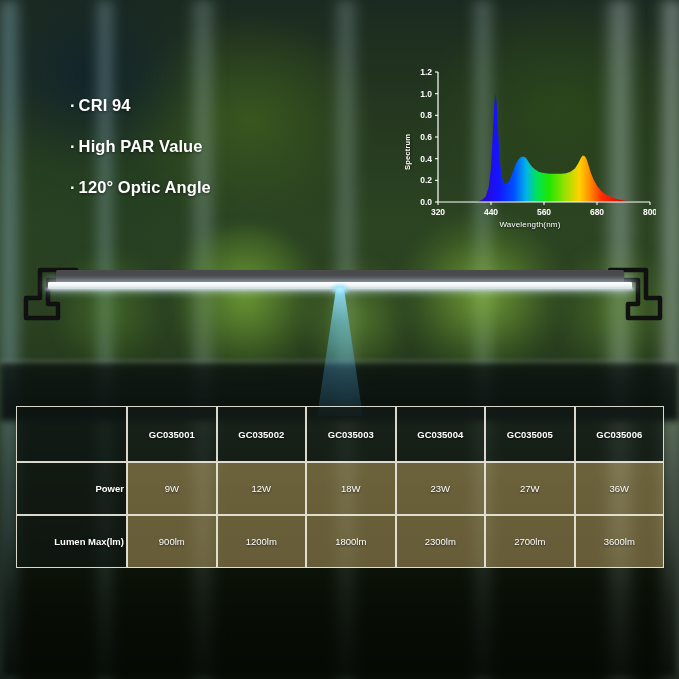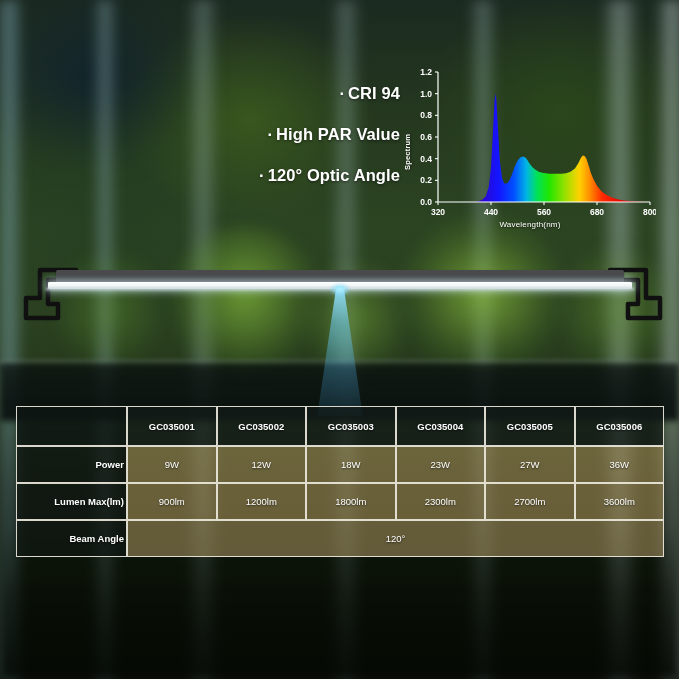--- a/index.html
+++ b/index.html
@@ -51,21 +51,21 @@
       radial-gradient(ellipse 110px 44px at 230px 672px, rgba(48,74,18,.72), rgba(0,0,0,0) 70%),
       radial-gradient(ellipse 120px 46px at 430px 662px, rgba(60,90,24,.70), rgba(0,0,0,0) 70%),
       radial-gradient(ellipse 100px 42px at 600px 668px, rgba(52,80,20,.74), rgba(0,0,0,0) 70%),
       linear-gradient(180deg,rgba(10,16,10,.0) 0%,rgba(8,14,8,.35) 45%,rgba(6,11,5,.72) 72%,rgba(5,9,4,.92) 100%);
     filter:blur(4px);}
   
   .table-glow{position:absolute;left:0;right:0;top:405px;height:240px;
     background:radial-gradient(ellipse 420px 130px at 340px 520px, rgba(176,152,96,.40), rgba(0,0,0,0) 72%);filter:blur(16px);}
 
   
-  .features{position:absolute;left:70px;top:84px;width:330px;text-align:right;}
+  .features{position:absolute;left:70px;top:96px;width:330px;}
   .feature{
     color:#ffffff;font-weight:bold;font-size:16.5px;letter-spacing:.1px;
     margin-bottom:22px;text-shadow:0 1px 3px rgba(0,0,0,.55);white-space:nowrap;
   }
   .feature .dot{margin-right:3px;}
 
   
   .chart{position:absolute;left:404px;top:62px;width:252px;height:180px;}
   .chart svg{display:block;}
   .ylabel{
@@ -117,21 +117,21 @@
 
   
   .spec-table{
     position:absolute;left:16px;top:406px;width:648px;
     border-collapse:separate;border-spacing:0;
   }
   .spec-table td{
     border:1px solid rgba(236,232,220,.92);
     font-size:9.5px;color:#ffffff;
     text-align:center;vertical-align:middle;
-    height:27px;padding:4px 2px;
+    height:27px;padding:12px 2px;
     text-shadow:0 1px 2px rgba(0,0,0,.6);
     background:rgba(168,146,92,.58);
   }
   .spec-table td.lbl{
     text-align:right;padding-left:11px;font-weight:bold;font-size:9.5px;
     background:rgba(16,24,20,.72);
     width:96px;
   }
   .spec-table tr.head td{
     background:rgba(20,28,26,.70);
@@ -268,20 +268,16 @@
         </tr>
         <tr>
           <td class="lbl">Lumen Max(lm)</td>
           <td>900lm</td>
           <td>1200lm</td>
           <td>1800lm</td>
           <td>2300lm</td>
           <td>2700lm</td>
           <td>3600lm</td>
         </tr>
-        <tr>
-          <td class="lbl">Beam Angle</td>
-          <td class="merged" colspan="6">120°</td>
-        </tr>
       </tbody>
   </table>
 
 </div>
 
 </body></html>

